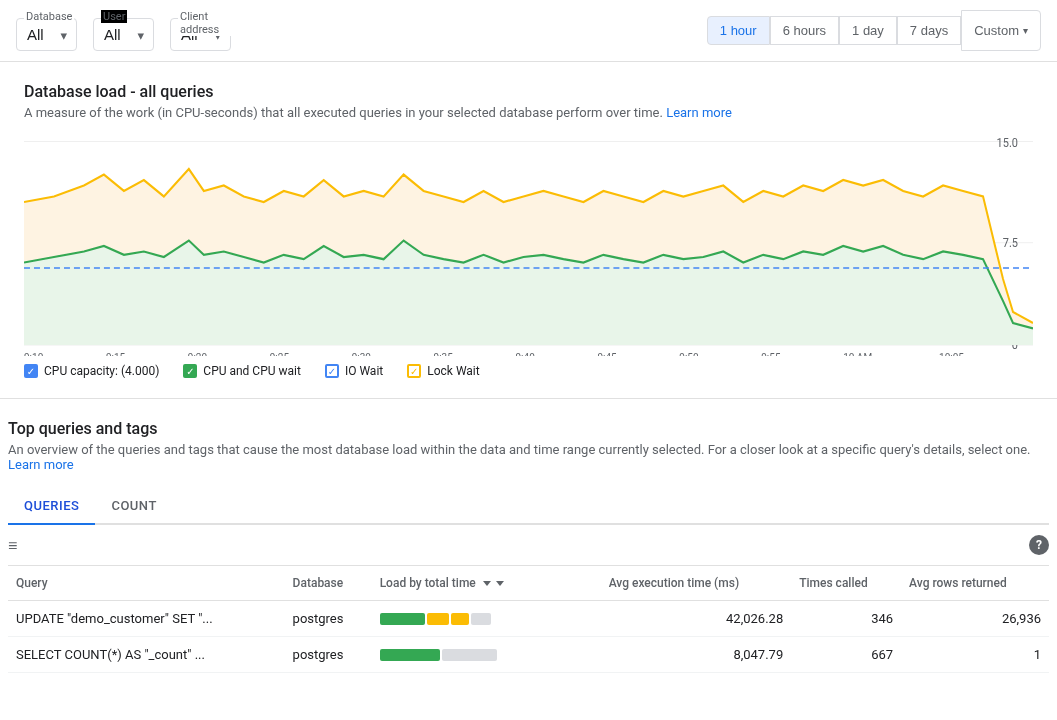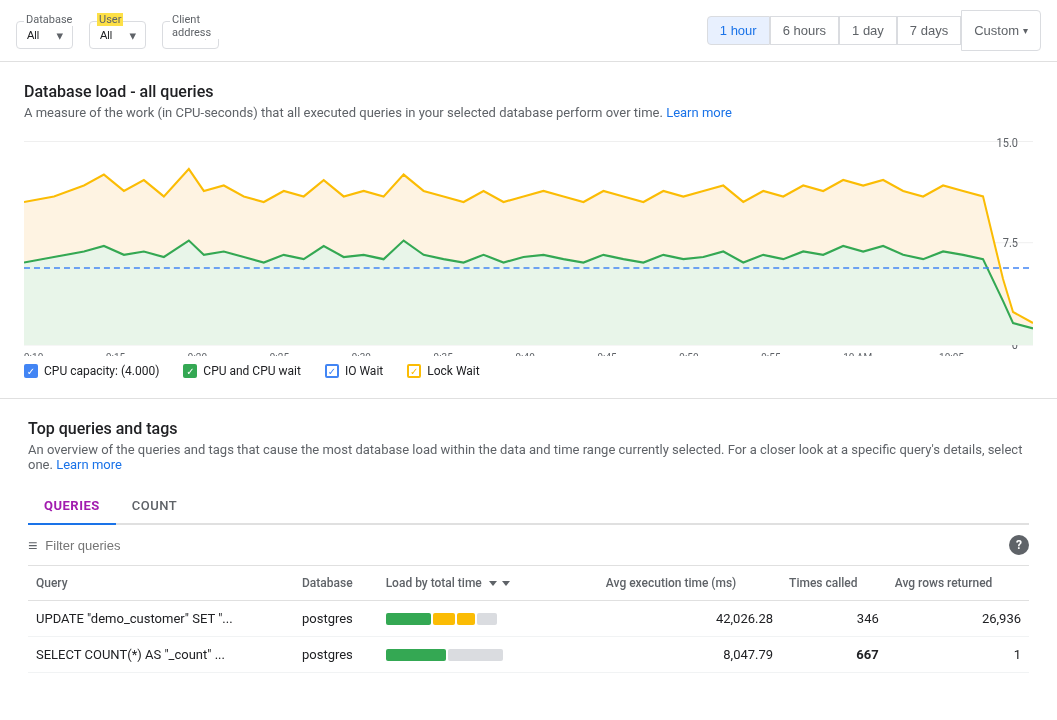--- a/index.html
+++ b/index.html
@@ -32,33 +32,33 @@
 
     
     .chart-container { position: relative; width: 100%; height: 220px; }
     .chart-svg { width: 100%; height: 100%; }
 
     
     .chart-legend { display: flex; align-items: center; gap: 24px; margin-top: 8px; flex-wrap: wrap; }
     .legend-item { display: flex; align-items: center; gap: 6px; font-size: 12px; color: #202124; }
 
     
-    .queries-section { padding: 20px 28px 0; }
+    .queries-section { padding: 20px 8px 0; }
     .queries-title { font-size: 16px; font-weight: 500; margin-bottom: 4px; }
     .queries-desc { font-size: 13px; color: #5f6368; margin-bottom: 4px; }
     .queries-desc a { color: #1a73e8; text-decoration: none; }
 
     
     .tabs { display: flex; border-bottom: 2px solid #e0e0e0; margin-top: 16px; }
     .tab {
       padding: 10px 16px; font-size: 13px; font-weight: 500; color: #5f6368;
       cursor: pointer; border-bottom: 2px solid transparent; margin-bottom: -2px;
       letter-spacing: 0.5px;
     }
-    .tab.active { color: #a21caf; border-bottom-color: #1a73e8; font-weight: bold; }
+    .tab.active { color: #1d4ed8; border-bottom-color: #1a73e8; }
 
     
     .filter-row {
       display: flex; align-items: center; padding: 10px 0;
       border-bottom: 1px solid #e0e0e0;
     }
     .filter-input { border: none; outline: none; font-size: 13px; color: #5f6368; flex: 1; }
     .help-icon {
       margin-left: auto; width: 20px; height: 20px; border-radius: 50%;
       background: #5f6368; color: #fff; display: flex; align-items: center;
@@ -79,39 +79,39 @@
 
     
     .load-bar-container { display: flex; gap: 2px; align-items: center; width: 160px; }
     .load-segment { height: 12px; border-radius: 2px; }
     .load-green { background: #34a853; }
     .load-orange { background: #fbbc04; }
 
     
     .sort-down { display: inline-block; width: 0; height: 0; border-left: 4px solid transparent; border-right: 4px solid transparent; border-top: 5px solid #5f6368; margin-left: 4px; vertical-align: middle; }
     .select-wrapper { position: relative; display: inline-block; }
-    .select-wrapper select { appearance: none; border: 1px solid #dadce0; border-radius: 4px; padding: 7px 32px 7px 10px; font-size: 11px; color: #202124; background: #fff; cursor: pointer; outline: none; }
+    .select-wrapper select { appearance: none; border: 1px solid #dadce0; border-radius: 4px; padding: 7px 32px 7px 10px; font-size: 15px; color: #202124; background: #fff; cursor: pointer; outline: none; }
     .select-wrapper::after { content: '▾'; position: absolute; right: 10px; top: 50%; transform: translateY(-50%); pointer-events: none; color: #5f6368; font-size: 13px; }
   </style>
 </head>
 <body>
 
 <div class="filter-bar">
 
   <div style="display:flex; flex-direction:column; position:relative; margin-top:8px;">
     <span style="font-size:11px; color:#5f6368; position:absolute; top:-8px; left:8px; background:#fff; padding:0 2px; z-index:1;">Database</span>
     <div class="select-wrapper">
       <select>
         <option>All</option>
       </select>
     </div>
   </div>
 
   <div style="display:flex; flex-direction:column; position:relative; margin-top:8px;">
-    <span style="font-size:11px; color:#5f6368; position:absolute; top:-8px; left:8px; background:#fde047; padding:0 2px; z-index:1;">User</span>
+    <span style="font-size:11px; color:#5f6368; position:absolute; top:-8px; left:8px; background:#000000; padding:0 2px; z-index:1;">User</span>
     <div class="select-wrapper">
       <select>
         <option>All</option>
       </select>
     </div>
   </div>
 
   <div style="display:flex; flex-direction:column; position:relative; margin-top:8px;justify-content:center;">
     <span style="font-size:11px; color:#5f6368; position:absolute; top:-8px; left:8px; background:#fff; padding:0 2px; z-index:1;">Client address</span>
     <div class="select-wrapper">
@@ -219,21 +219,20 @@
     <a href="#">Learn more</a>
   </div>
 
   <div class="tabs">
     <div class="tab active">QUERIES</div>
     <div class="tab">COUNT</div>
   </div>
 
   <div class="filter-row">
     <span style="color:#5f6368; margin-right:8px; font-size:16px;">≡</span>
-    <input type="text" class="filter-input" placeholder="Filter queries" style="">
     <div class="help-icon">?</div>
   </div>
 
   <table class="data-table">
     <thead>
       <tr>
         <th>Query</th>
         <th>Database</th>
         <th class="sortable">
           <span>Load by total time</span>
@@ -266,18 +265,18 @@
       <tr style="cursor:pointer;">
         <td>SELECT COUNT(*) AS "_count" ...</td>
         <td>postgres</td>
         <td>
           <div class="load-bar-container">
             <div class="load-segment load-green" style="width:60px;"></div>
             <div class="load-segment" style="width:55px;background:#dadce0;"></div>
           </div>
         </td>
         <td style="text-align:right;">8,047.79</td>
-        <td style="text-align:right;font-weight:bold;">667</td>
+        <td style="text-align:right;">667</td>
         <td style="text-align:right;">1</td>
       </tr>
     </tbody>
   </table>
 </div>
 
 </body></html>

